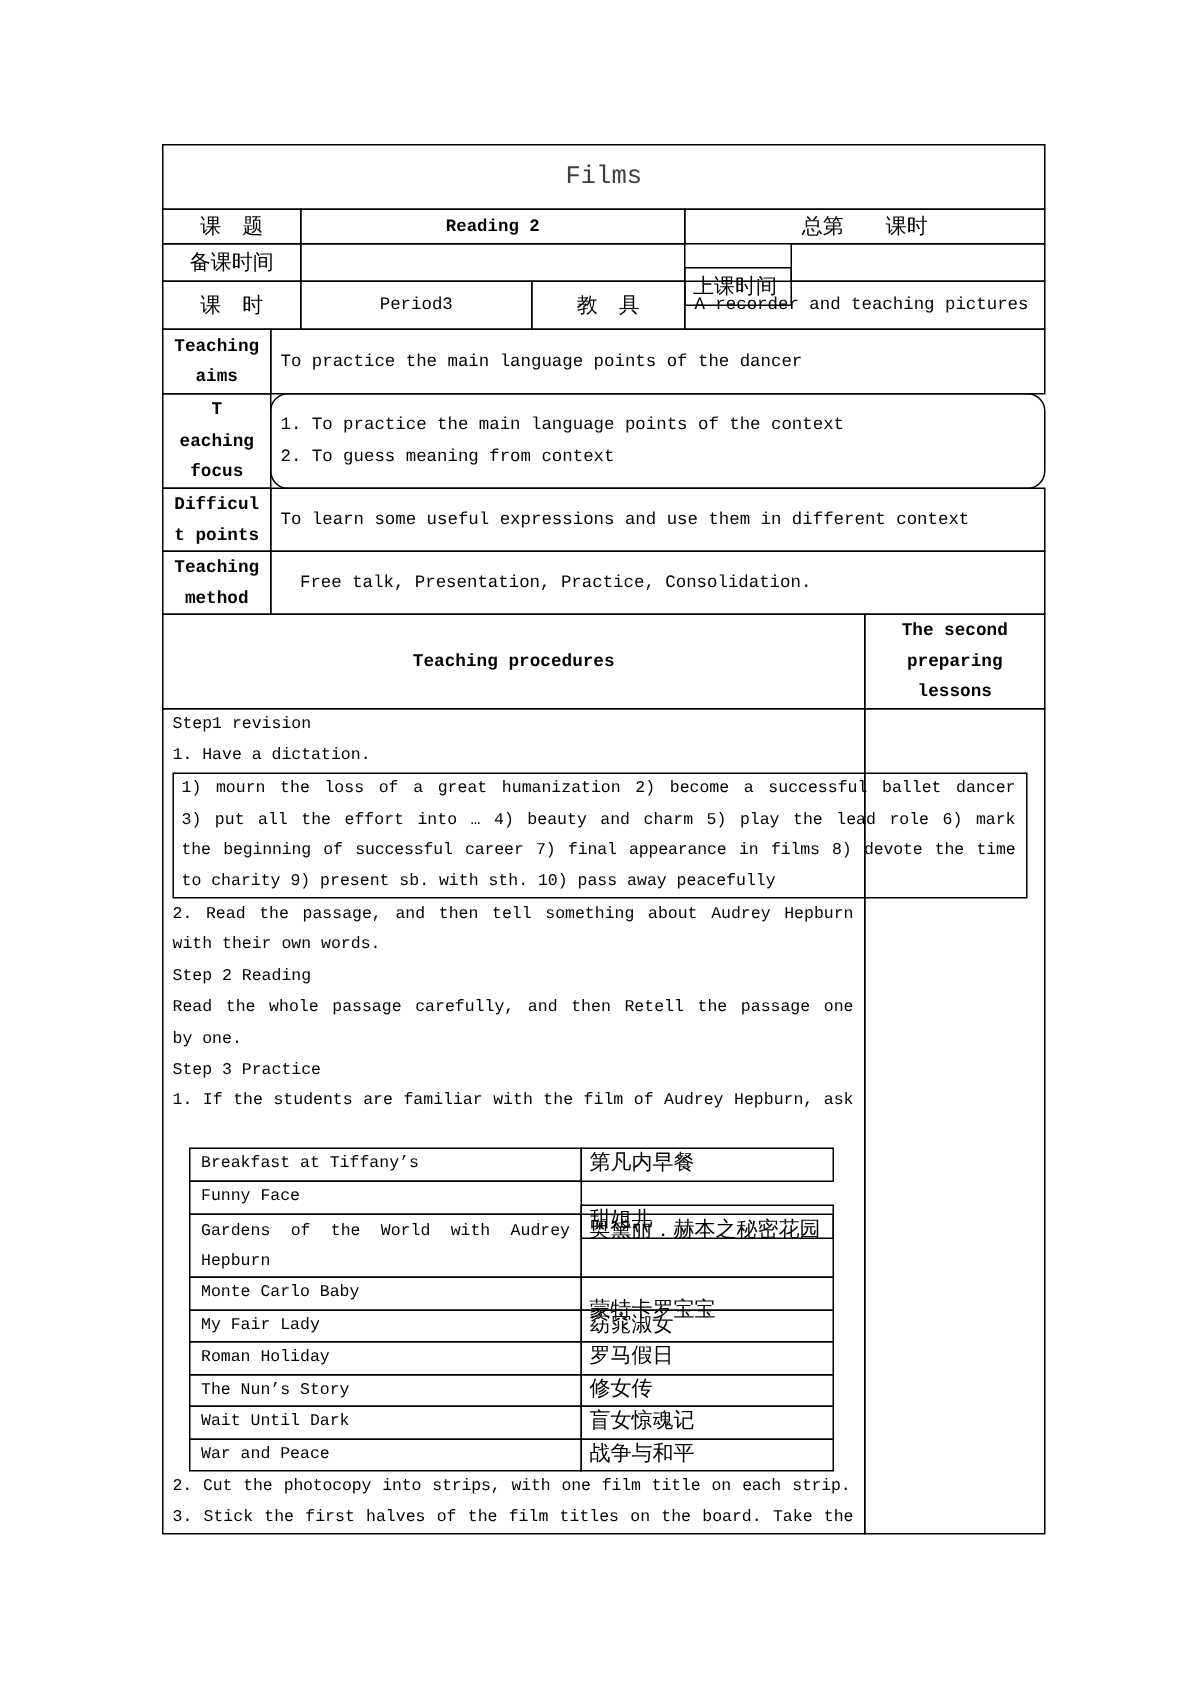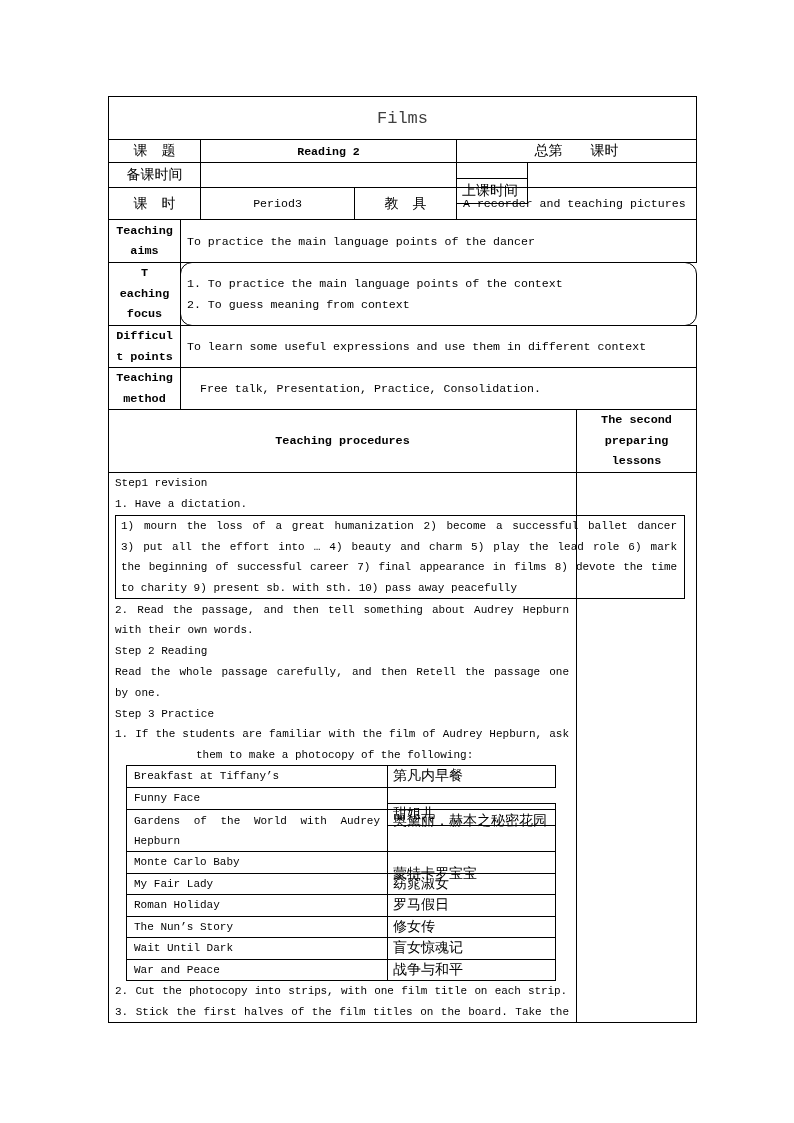--- a/index.html
+++ b/index.html
@@ -118,21 +118,20 @@
   <div class="ln just" style="left:121px;top:557px;width:556px;letter-spacing:-0.1px;">the beginning of successful career   7) final appearance in films 8) devote the time</div>
   <div class="ln" style="left:121px;top:578px;">to charity  9) present sb. with sth. 10) pass away peacefully</div>
 
   <div class="ln just" style="left:115px;top:600px;width:454px;">2. Read the passage, and then tell something about Audrey Hepburn</div>
   <div class="ln" style="left:115px;top:620px;">with their own words.</div>
   <div class="ln" style="left:115px;top:641px;">Step 2 Reading</div>
   <div class="ln just" style="left:115px;top:662px;width:454px;">Read the whole passage carefully, and then Retell the passage one</div>
   <div class="ln" style="left:115px;top:683px;">by one.</div>
   <div class="ln" style="left:115px;top:704px;">Step 3 Practice</div>
   <div class="ln just" style="left:115px;top:724px;width:454px;">1. If the students are familiar with the film of Audrey Hepburn, ask</div>
-  <div class="ln" style="left:196px;top:745px;">them to make a photocopy of the following:</div>
 
   <div>
 
     <div class="film-cell" style="left:126px;top:765px;width:262px;height:23px;">
       <div class="film-en" style="top:0px;">Breakfast at Tiffany’s</div>
     </div>
     <div class="film-cell" style="left:387px;top:765px;width:169px;height:23px;">
       <div class="film-zh" style="top:0px;">第凡内早餐</div>
     </div>
 

